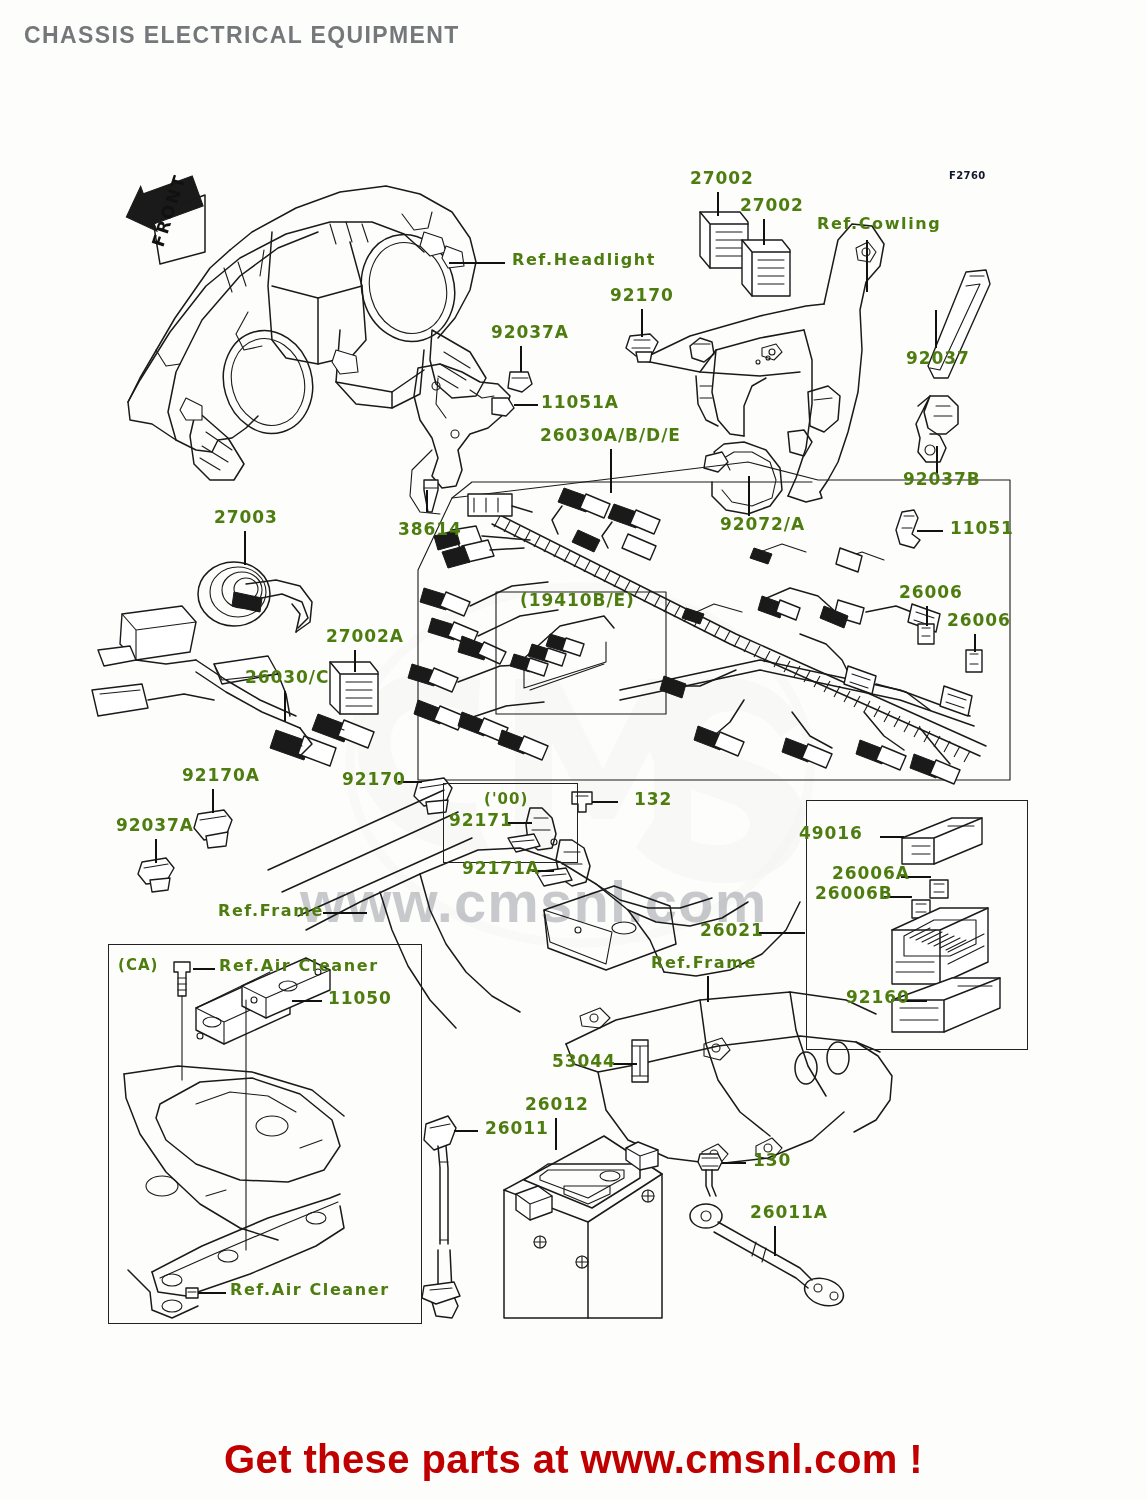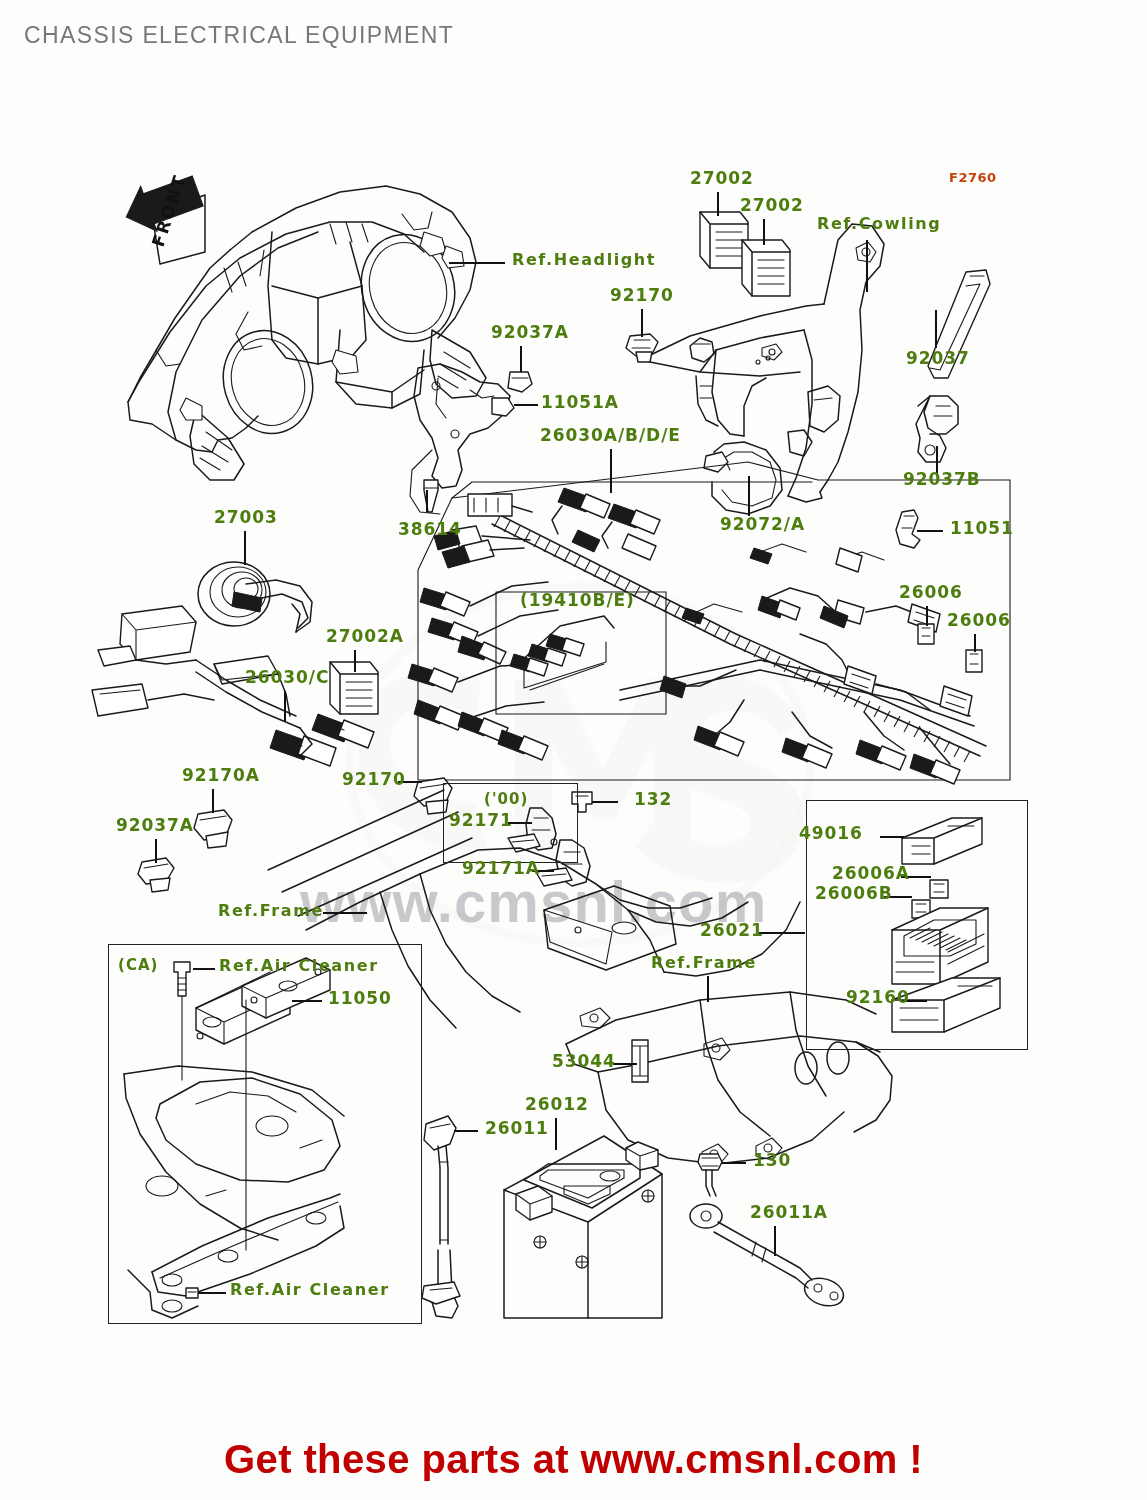--- a/index.html
+++ b/index.html
@@ -8,29 +8,29 @@
     font-family:"DejaVu Sans",sans-serif;
     width:1147px;height:1500px;position:relative;overflow:hidden;
     background:#fdfdfb;
   }
   #page{position:absolute;left:0;top:0;width:1147px;height:1500px;}
 
   
   .doc-title{
     position:absolute;left:24px;top:22px;
     font-family:"Liberation Sans",sans-serif;
-    font-size:23px;letter-spacing:.06em;color:#75787b;font-weight:400;
+    font-size:23px;letter-spacing:.06em;color:#75787b;font-weight:700;
     white-space:nowrap;
   }
 
   
   .diagram-code{
     position:absolute;left:949px;top:170px;
     font-family:"DejaVu Sans",sans-serif;
-    font-size:13px;font-weight:700;color:#c2410c;letter-spacing:.04em;
+    font-size:10px;font-weight:700;color:#0f172a;letter-spacing:.04em;
   }
 
   
   .lbl{
     position:absolute;
     font-family:"DejaVu Sans",sans-serif;
     font-size:17px;font-weight:700;color:#4d7c0f;
     letter-spacing:.055em;white-space:nowrap;line-height:1;
   }
   .lbl.ref{

